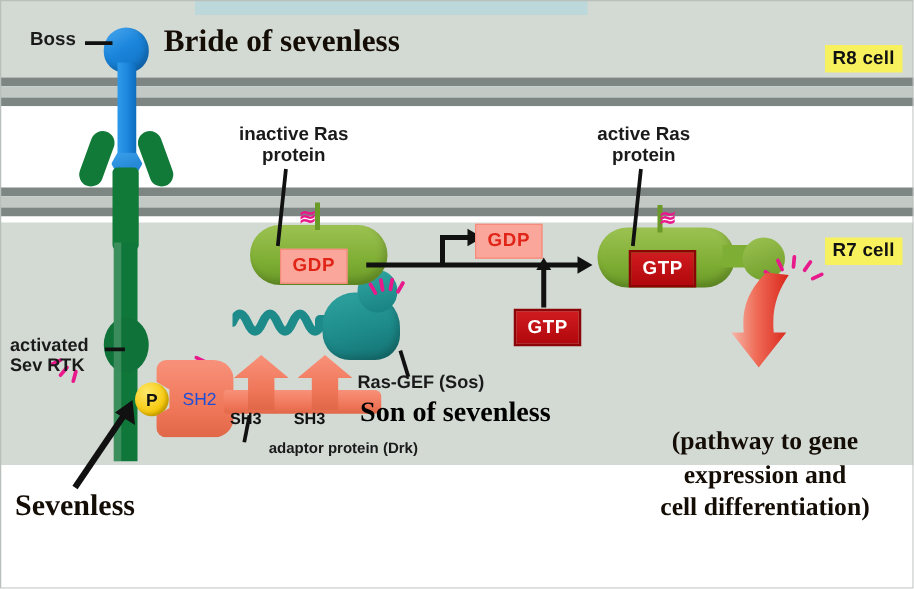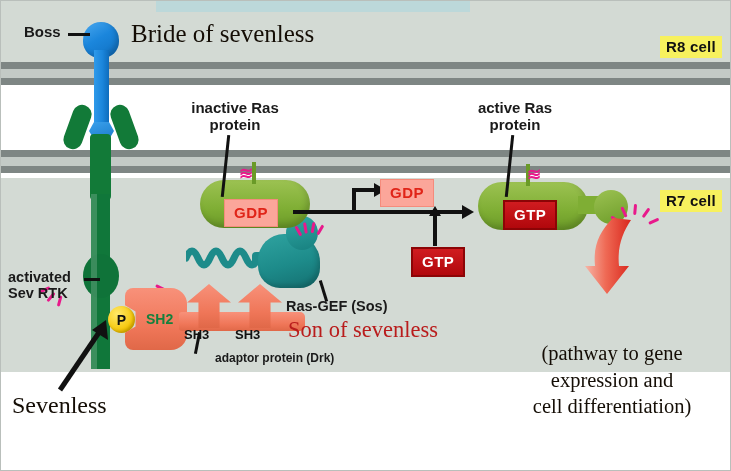--- a/index.html
+++ b/index.html
@@ -16,21 +16,21 @@
   
   .memb{position:absolute;left:0;width:731px;}
   .memb .lineA,.memb .lineB{position:absolute;left:0;width:731px;height:7px;background:#7e8684;}
   .memb .gap{position:absolute;left:0;width:731px;background:#c3cac6;}
 
   .frameborder{position:absolute;inset:0;border:1px solid #b9bfbb;box-sizing:border-box;pointer-events:none;}
 
   
   .txt{position:absolute;color:#1a1a1a;white-space:pre;line-height:1.12;}
   .sans-b{font-family:"Liberation Sans",sans-serif;font-weight:bold;}
-  .serif-b{font-family:"Liberation Serif",serif;font-weight:normal;}
+  .serif-b{font-family:"Liberation Serif",serif;font-weight:bold;}
   .ctr{text-align:center;}
 
   
   .celltag{position:absolute;background:#f7f15e;color:#111;font-family:"Liberation Sans",sans-serif;
            font-weight:bold;font-size:15px;padding:2px 6px 3px 6px;letter-spacing:.2px;text-align:center;}
 
   
   #boss-ligand{position:absolute;left:83px;top:22px;width:36px;height:120px;}
   #boss-ligand .head{position:absolute;left:0;top:0;width:36px;height:36px;border-radius:50% 50% 46% 46%;
       background:linear-gradient(150deg,#4aa8ef 0%,#1b86dc 45%,#0f6fc0 100%);box-shadow:inset -3px -3px 5px rgba(0,0,0,.18);}
@@ -66,21 +66,21 @@
   #drk-adaptor{position:absolute;left:125px;top:288px;width:180px;height:68px;}
   .sal{background:linear-gradient(180deg,#f8917a 0%,#ef7658 65%,#e06848 100%);}
   #drk-adaptor .sh2{position:absolute;left:0;top:0px;width:62px;height:62px;border-radius:8px 16px 16px 8px;
       clip-path:polygon(0 0,100% 0,100% 100%,0 100%,0 72%,17% 62%,17% 38%,0 28%);}
   #drk-adaptor .bar{position:absolute;left:54px;top:24px;width:126px;height:19px;border-radius:3px 5px 5px 3px;}
   #drk-adaptor .sh3{position:absolute;top:-4px;width:44px;height:44px;
       clip-path:polygon(50% 0%,100% 42%,74% 42%,74% 100%,26% 100%,26% 42%,0% 42%);}
   #drk-adaptor .sh3.a{left:62px;}
   #drk-adaptor .sh3.b{left:113px;}
   .sh3label{position:absolute;color:#111;font-family:"Liberation Sans",sans-serif;font-weight:bold;font-size:13px;margin-top:36px;}
-  .sh2label{position:absolute;color:#15803d;font-family:"Liberation Sans",sans-serif;font-weight:bold;font-size:14px;}
+  .sh2label{position:absolute;color:#1d4ed8;font-family:"Liberation Sans",sans-serif;font-weight:normal;font-size:14px;}
 
   
   #sos-protein{position:absolute;left:186px;top:232px;width:140px;height:78px;}
   #sos-protein .wave{position:absolute;left:0;top:14px;width:78px;height:24px;}
   #sos-protein .body{position:absolute;left:72px;top:2px;width:62px;height:54px;border-radius:26px 28px 20px 22px;
       background:linear-gradient(165deg,#2fa3a0 0%,#1d8b8a 55%,#146f70 100%);box-shadow:inset -3px -3px 5px rgba(0,0,0,.16);}
   #sos-protein .lobe{position:absolute;left:100px;top:-16px;width:32px;height:34px;border-radius:50%;
       background:linear-gradient(165deg,#31a8a5,#17807f);}
   #sos-protein .tail{position:absolute;left:66px;top:20px;width:20px;height:13px;
       background:#1d8b8a;border-radius:4px;}
@@ -211,21 +211,21 @@
     <div class="lobe"></div>
   </div>
   <div class="spark" style="left:298px;top:222px;width:22px;height:22px;">
     <i style="transform:rotate(-30deg) translate(-50%,-100%);"></i>
     <i style="transform:rotate(-10deg) translate(-50%,-100%);"></i>
     <i style="transform:rotate(10deg) translate(-50%,-100%);"></i>
     <i style="transform:rotate(30deg) translate(-50%,-100%);"></i>
   </div>
   <div class="leader" style="left:322px;top:280px;width:3px;height:22px;transform:rotate(-17deg);"></div>
   <div class="txt sans-b" style="left:286px;top:298px;font-size:14.5px;">Ras-GEF (Sos)</div>
-  <div class="txt serif-b" style="left:288px;top:317px;font-size:22.5px;color:#b91c1c;">Son of sevenless</div>
+  <div class="txt serif-b" style="left:288px;top:317px;font-size:22.5px;color:#000000;">Son of sevenless</div>
 
   <div class="ras" style="left:200px;top:180px;width:130px;height:52px;">
     <div class="lobe-main"></div>
     <div class="anchor" style="left:52px;top:-18px;"></div>
   </div>
   <div class="squig" style="left:239px;top:165px;">≋</div>
   <div class="nuc nuc-gdp" style="left:224px;top:199px;">GDP</div>
   <div class="leader" style="left:224px;top:135px;width:3px;height:62px;transform:rotate(6deg);"></div>
   <div class="txt sans-b ctr" style="left:170px;top:100px;width:130px;font-size:15px;">inactive Ras
 protein</div>

